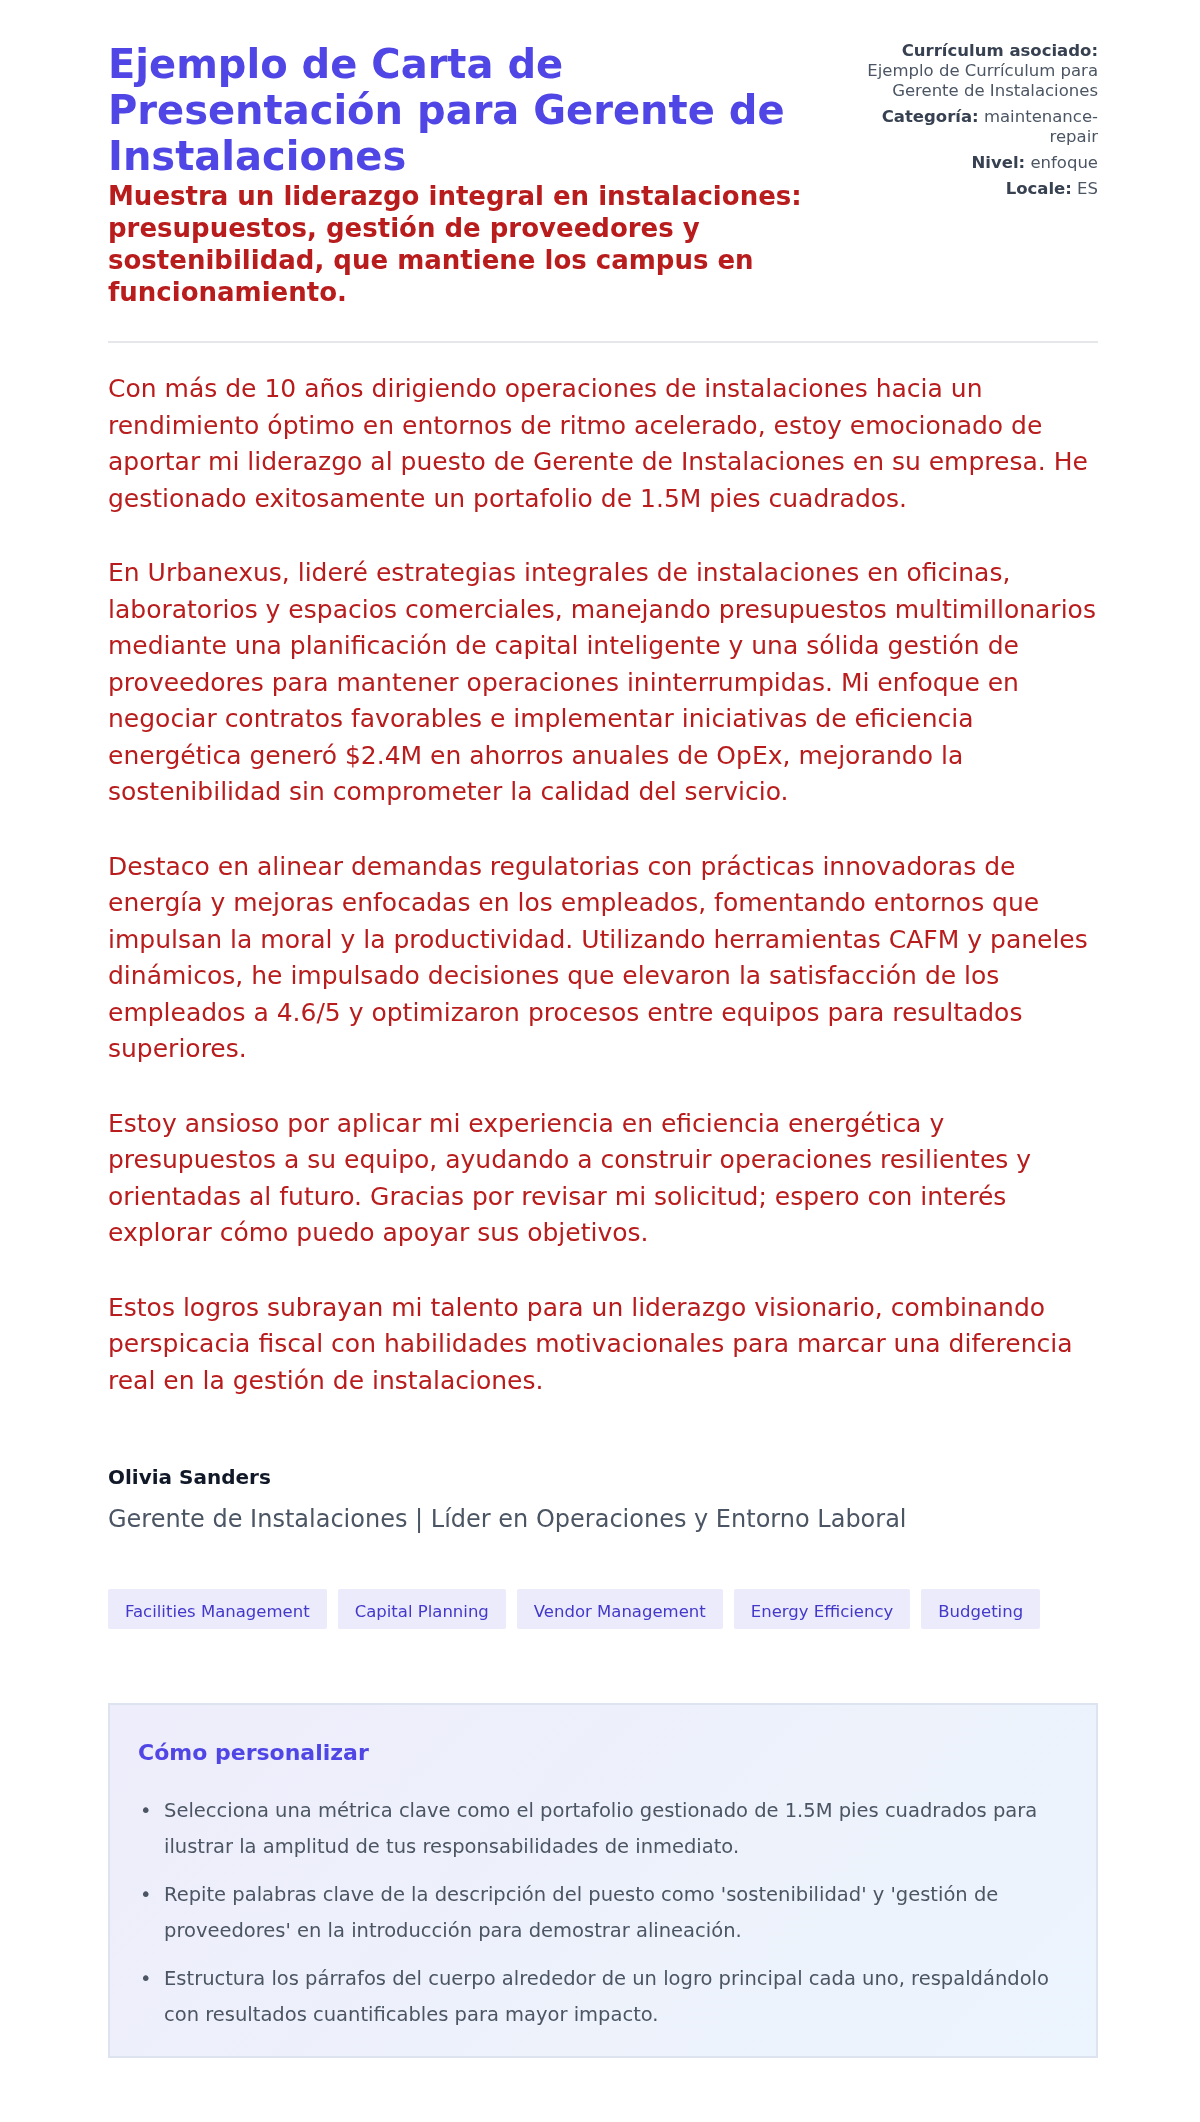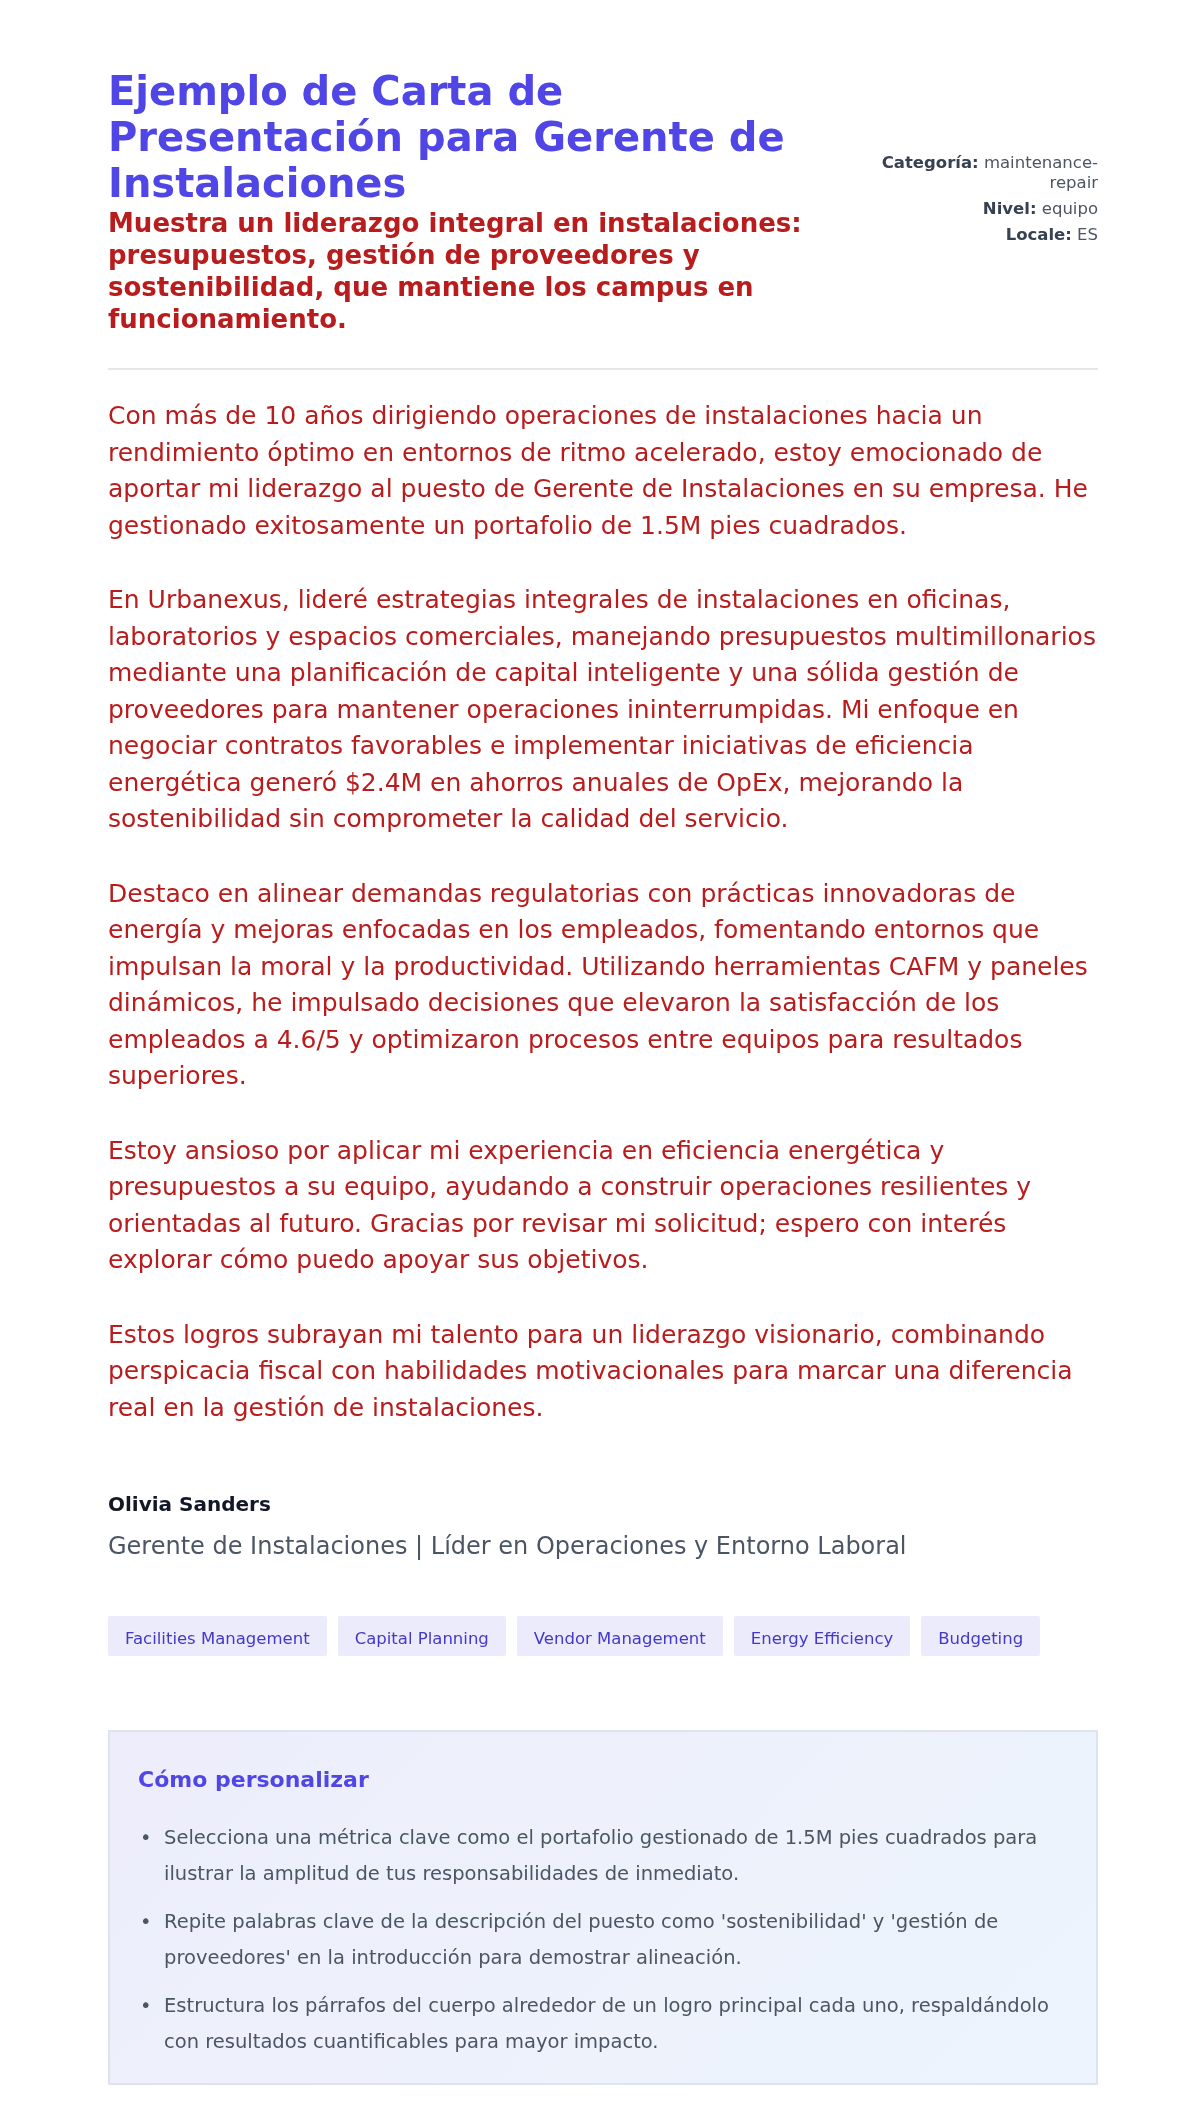--- a/index.html
+++ b/index.html
@@ -8,22 +8,22 @@
     width: 1200px;
     min-height: 2122px;
     font-family: "DejaVu Sans", sans-serif;
     color: #111827;
     position: relative;
   }
   .page { position: absolute; left: 108px; top: 0; width: 990px; }
   header.doc-header {
     display: flex;
     justify-content: space-between;
-    align-items: center;
-    padding-top: 68px;
+    align-items: flex-start;
+    padding-top: 41px;
     padding-bottom: 33px;
     border-bottom: 2px solid #e5e7eb;
   }
   .title-block { width: 700px; }
   .doc-title {
     font-size: 40px;
     font-weight: bold;
     color: #4f46e5;
     line-height: 46px;
     margin-bottom: 0;
@@ -124,26 +124,30 @@
 
 <div class="page">
 
   <header class="doc-header">
     <div class="title-block">
       <h1 class="doc-title">Ejemplo de Carta de Presentación para Gerente de Instalaciones</h1>
       <h2 class="doc-subtitle">Muestra un liderazgo integral en instalaciones: presupuestos, gestión de proveedores y sostenibilidad, que mantiene los campus en funcionamiento.</h2>
     </div>
     <div class="meta">
       <div class="meta-row">
+        <span class="meta-key">Currículum asociado:</span>
+        <span class="meta-val">Ejemplo de Currículum para Gerente de Instalaciones</span>
+      </div>
+      <div class="meta-row">
         <span class="meta-key">Categoría:</span>
         <span class="meta-val">maintenance-repair</span>
       </div>
       <div class="meta-row">
         <span class="meta-key">Nivel:</span>
-        <span class="meta-val">equipo</span>
+        <span class="meta-val">enfoque</span>
       </div>
       <div class="meta-row">
         <span class="meta-key">Locale:</span>
         <span class="meta-val">ES</span>
       </div>
     </div>
   </header>
 
   <section class="letter">
     <div class="body-paras">

